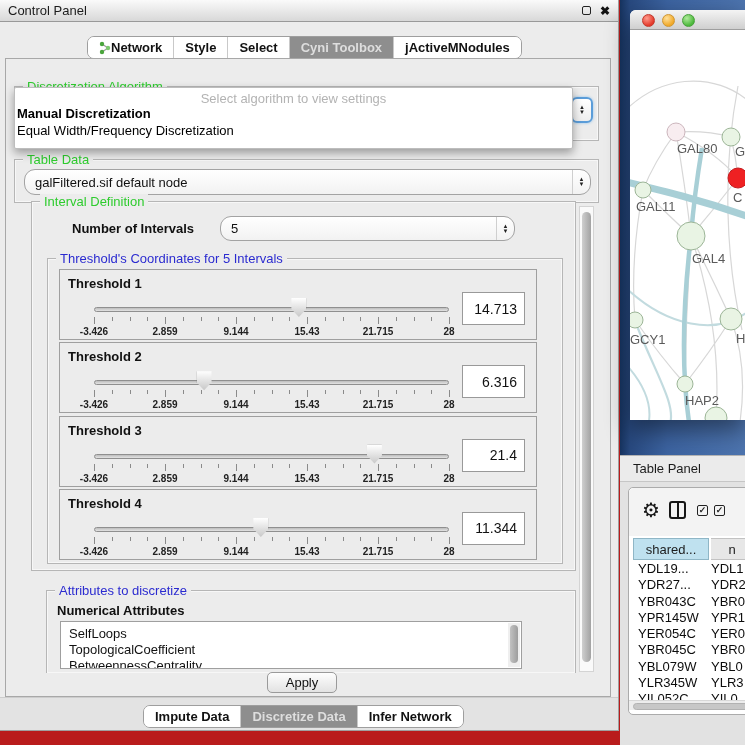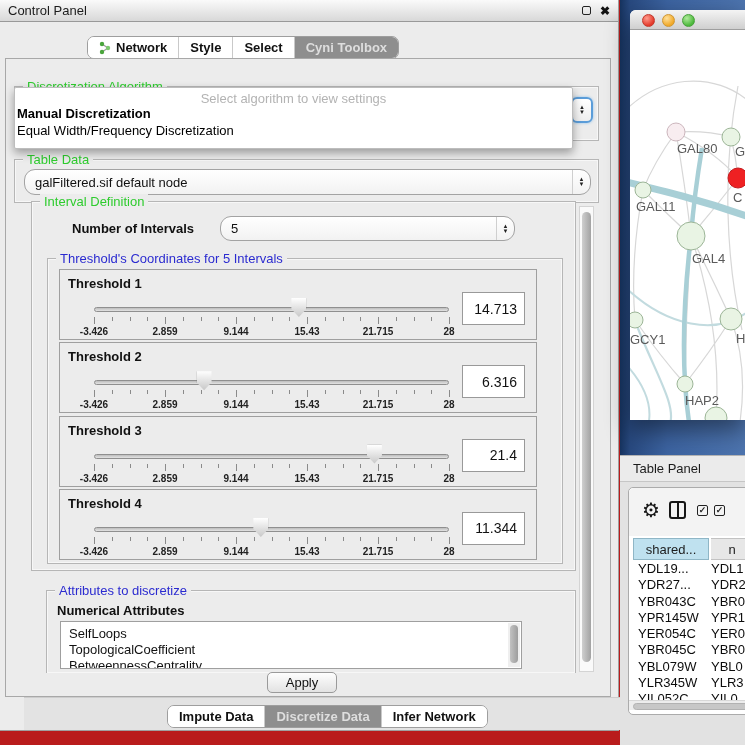--- a/index.html
+++ b/index.html
@@ -9,21 +9,21 @@
   
   .cp-window{position:absolute;left:0;top:0;width:619px;height:731px;background:#ececec;
     border-right:1px solid #a0a0a0;border-bottom:1px solid #a0a0a0;}
   .cp-titlebar{position:absolute;left:0;top:0;right:0;height:22px;
     background:linear-gradient(#fafafa,#d8d8d8);border-bottom:1px solid #999;}
   .cp-title{position:absolute;left:8px;top:0;line-height:22px;font-size:13px;color:#1c1c1c;}
   .float-icon{position:absolute;right:27px;top:6px;width:9px;height:9px;border:1.5px solid #222;border-radius:2px;}
   .close-icon{position:absolute;right:8px;top:0;line-height:22px;font-size:12px;font-weight:bold;color:#111;}
 
   .tabstrip{position:absolute;display:flex;background:#fff;border:1px solid #9e9e9e;border-radius:7px;overflow:hidden;height:23px;}
-  .tabstrip .tab{display:flex;align-items:center;gap:5px;padding:0 11px;font-size:13px;font-weight:600;color:#111;
+  .tabstrip .tab{display:flex;align-items:center;padding:0 11px;font-size:13px;font-weight:600;color:#111;
     border-right:1px solid #c9c9c9;white-space:nowrap;background:#fff;}
   .tabstrip .tab:last-child{border-right:none;}
   .tabstrip .tab.sel{background:#8e8e8e;color:#dedede;justify-content:flex-end;}
 
   .cp-content{position:absolute;left:5px;top:58px;width:606px;height:639px;border:1px solid #a8a8a8;background:#ececec;}
 
   .group{position:absolute;border:1px solid #b6b6b6;box-shadow:inset 0 0 0 1px #f7f7f7;}
   .glabel{position:absolute;top:-8px;left:8px;background:#ececec;padding:0 4px;font-size:13px;white-space:nowrap;line-height:15px;}
   .glabel.green{color:#2ecc2e;}
   .glabel.blue{color:#2b2bd0;}
@@ -66,21 +66,21 @@
   .attr-scroll{position:absolute;right:1px;top:1px;width:12px;height:44px;background:#efefef;}
   .attr-scroll .th{position:absolute;left:2px;top:2px;width:8px;height:38px;border-radius:4px;background:linear-gradient(90deg,#c2c2c2,#9d9d9d);}
 
   .apply-btn{position:absolute;left:261px;top:613px;width:70px;height:21px;border:1px solid #9a9a9a;border-radius:5px;
     background:linear-gradient(#fefefe,#e2e2e2);font-size:13px;color:#111;text-align:center;line-height:19px;}
 
   .v-scrollbar{position:absolute;left:573px;top:147px;width:15px;height:466px;background:#fafafa;border:1px solid #d4d4d4;}
   .v-scrollbar .th{position:absolute;left:2px;top:5px;width:9px;height:450px;border-radius:5px;
     background:linear-gradient(90deg,#cfcfcf,#a2a2a2);}
 
-  .bottom-bar{position:absolute;left:0;top:697px;width:618px;height:33px;background:#e3e3e3;border-top:1px solid #cdcdcd;margin-left:24px;}
+  .bottom-bar{position:absolute;left:0;top:697px;width:618px;height:33px;background:#e3e3e3;border-top:1px solid #cdcdcd;}
 
   
   .desktop{position:absolute;left:620px;top:0;width:125px;height:455px;
     background:linear-gradient(90deg,#16335f 0%,#28497f 8%,#3c63a0 38%,#4d74ae 100%);}
   .net-window{position:absolute;left:10px;top:10px;width:115px;height:410px;background:#fff;border-radius:6px 0 0 0;
     box-shadow:0 10px 25px rgba(0,0,0,.45);}
   .net-titlebar{position:absolute;left:0;top:0;width:115px;height:20px;border-radius:6px 0 0 0;
     background:linear-gradient(#f4f4f4,#cfcfcf);border-bottom:1px solid #9e9e9e;}
   .light{position:absolute;top:3.5px;width:13px;height:13px;border-radius:50%;}
   .light.red{left:12px;background:radial-gradient(circle at 35% 30%,#ff9a8c,#e3392a 70%);border:1px solid #c2392c;}
@@ -132,20 +132,23 @@
           <span>Network</span>
         </div>
         <div class="tab">
           <span>Style</span>
         </div>
         <div class="tab">
           <span>Select</span>
         </div>
         <div class="tab sel">
           <span>Cyni Toolbox</span>
+        </div>
+        <div class="tab">
+          <span>jActiveMNodules</span>
         </div>
       </div>
 
     <div class="cp-content">
 
       <div class="group" style="left:8px;top:27px;width:585px;height:55px;">
         <span class="glabel green">Discretization Algorithm</span>
       </div>
       <div class="algo-arrow">
           <span>▲</span>

